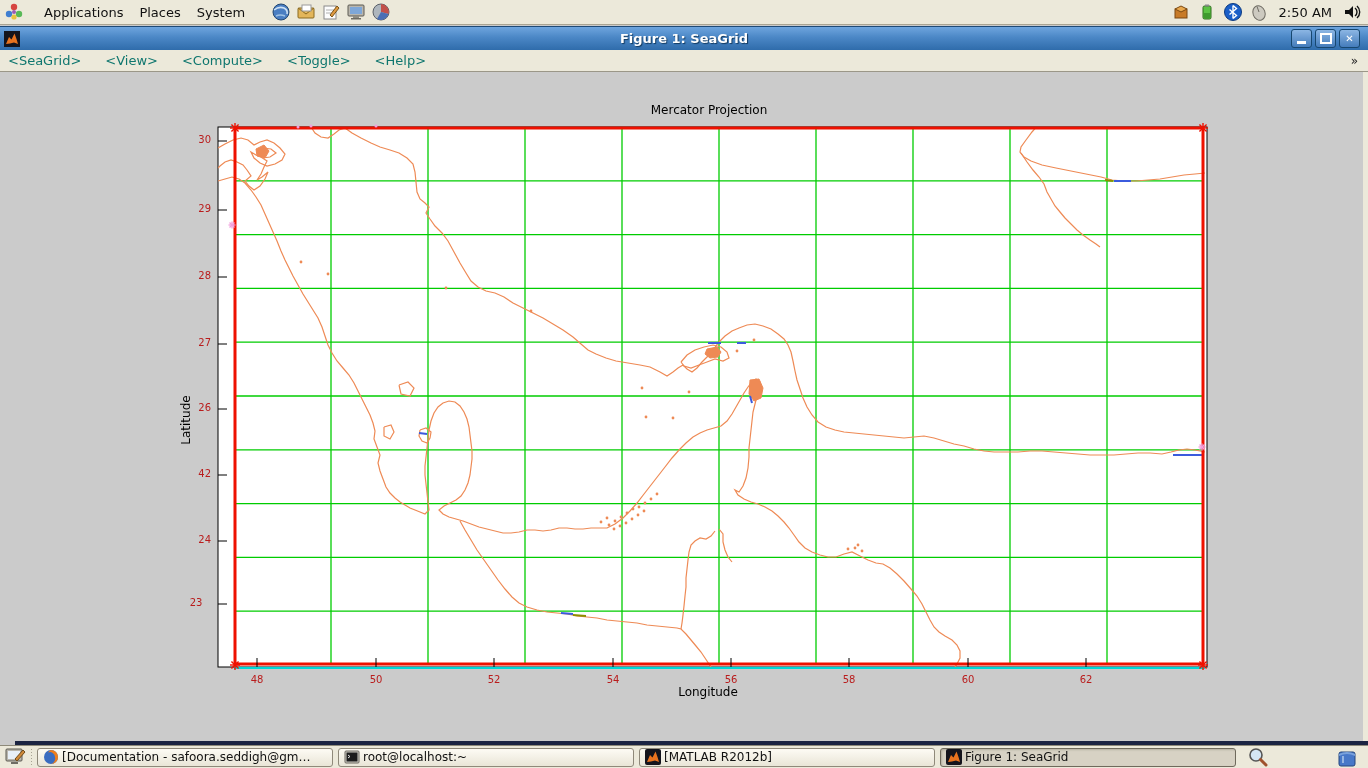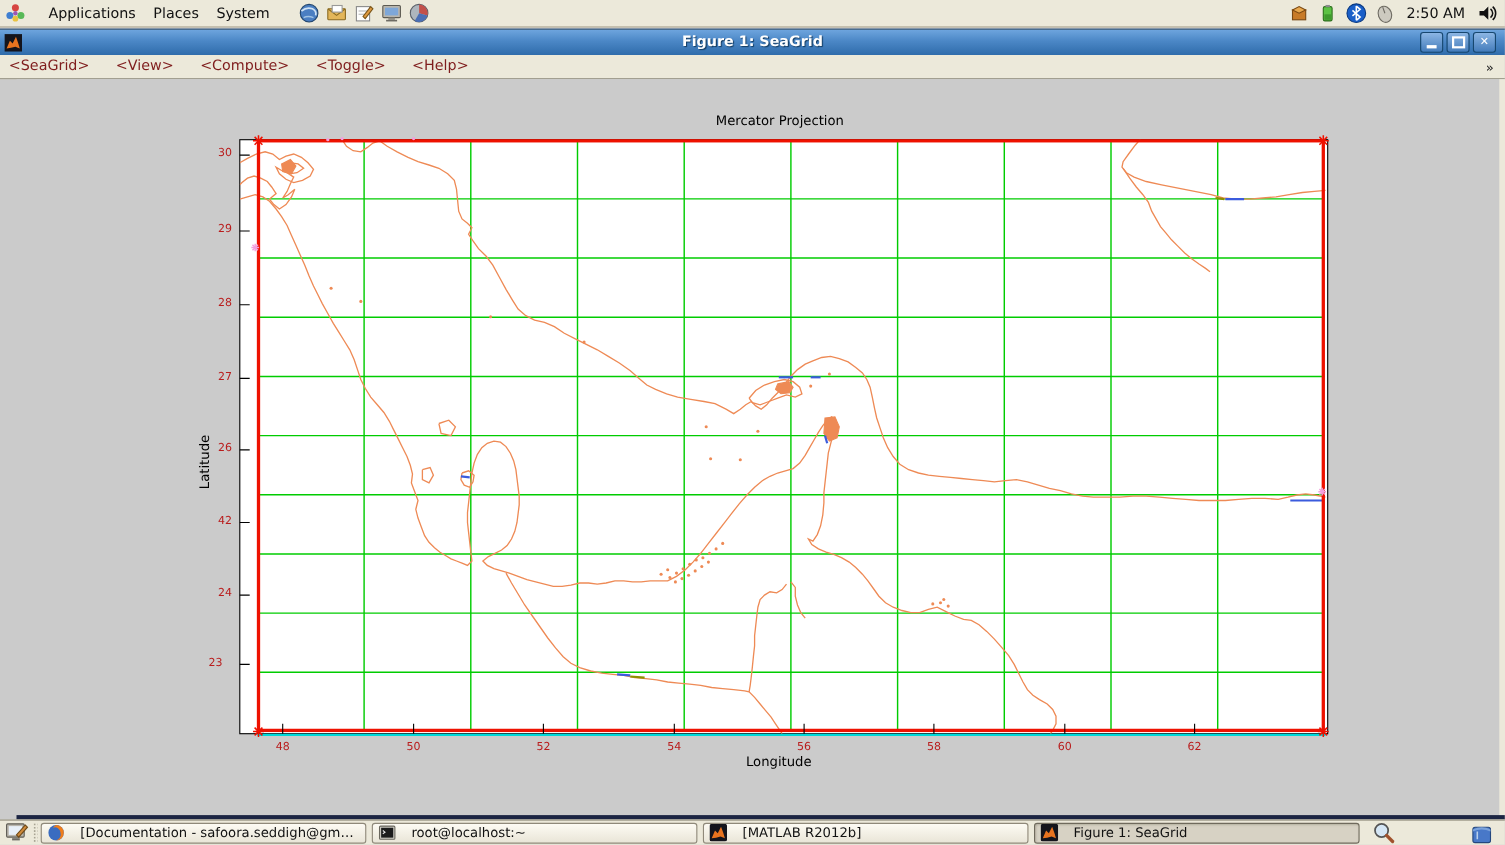--- a/index.html
+++ b/index.html
@@ -22,38 +22,38 @@
     color:#fff;text-shadow:1px 1px 1px #123a60;}
   .winbtns{margin-left:auto;display:flex;gap:3px;padding-right:8px;z-index:2;}
   .wbtn{width:19px;height:17px;border:1px solid #17476f;border-radius:3px;
     background:linear-gradient(#8cb6e4,#447cbb);display:flex;align-items:center;justify-content:center;
     color:#fff;font-size:10px;font-weight:bold;line-height:1;}
   .wbtn .bar{width:9px;height:3px;background:#fff;margin-top:8px;}
   .wbtn .box{width:8px;height:7px;border:2px solid #fff;}
   
   .menubar{position:absolute;left:0;top:50px;width:1368px;height:22px;background:#ece9da;
     border-bottom:1px solid #9b9788;display:flex;align-items:center;box-sizing:border-box;}
-  .fig-menu{font-size:13px;color:#7f1d1d;padding:2px 0;margin-left:24px;}
+  .fig-menu{font-size:13px;color:#0f766e;padding:2px 0;margin-left:24px;}
   .fig-menu:first-child{margin-left:8px;}
   .menubar-overflow{margin-left:auto;margin-right:10px;font-size:12px;color:#222;}
   
   .content{position:absolute;left:15px;top:72px;width:1368px;height:673px;background:#cbcbcb;}
   .right-strip{position:absolute;right:0;top:0;width:20px;height:673px;background:#ece9da;}
   .bottom-edge{position:absolute;left:0;top:669px;width:1353px;height:4px;background:#1b2442;}
   .plot-label{position:absolute;font-size:12px;color:#000;}
   .tick-label{position:absolute;font-size:10px;color:#b91c1c;}
   #map-svg{position:absolute;left:0;top:0;}
   
   .taskbar{position:absolute;left:0;top:745px;width:1368px;height:23px;background:#ece9da;
     border-top:1px solid #8e8a7a;display:flex;align-items:center;box-sizing:border-box;}
   .showdesk{width:22px;height:20px;margin-left:5px;}
   .tsep{width:4px;height:18px;margin:0 3px;background-image:radial-gradient(#a7a393 1px,transparent 1px);
     background-size:3px 3px;}
   .taskbtn{width:296px;height:19px;margin-right:5px;border:1px solid #8f897a;border-radius:3px;
-    background:linear-gradient(#fdfbf4,#e9e5d7);display:flex;align-items:center;gap:14px;
+    background:linear-gradient(#fdfbf4,#e9e5d7);display:flex;align-items:center;gap:3px;
     padding-left:5px;box-sizing:border-box;overflow:hidden;}
   .taskbtn.active{background:#d7d2c4;border-color:#6f6a5c;box-shadow:inset 1px 1px 2px #b4afa0;}
   .taskbtn span{font-size:12px;color:#111;white-space:nowrap;}
   .tbicon{width:16px;height:16px;flex:none;}
   .magnifier{width:22px;height:22px;margin-left:6px;}
   .trash{position:absolute;right:10px;top:1px;width:22px;height:21px;}
 </style>
 </head>
 <body>
 

